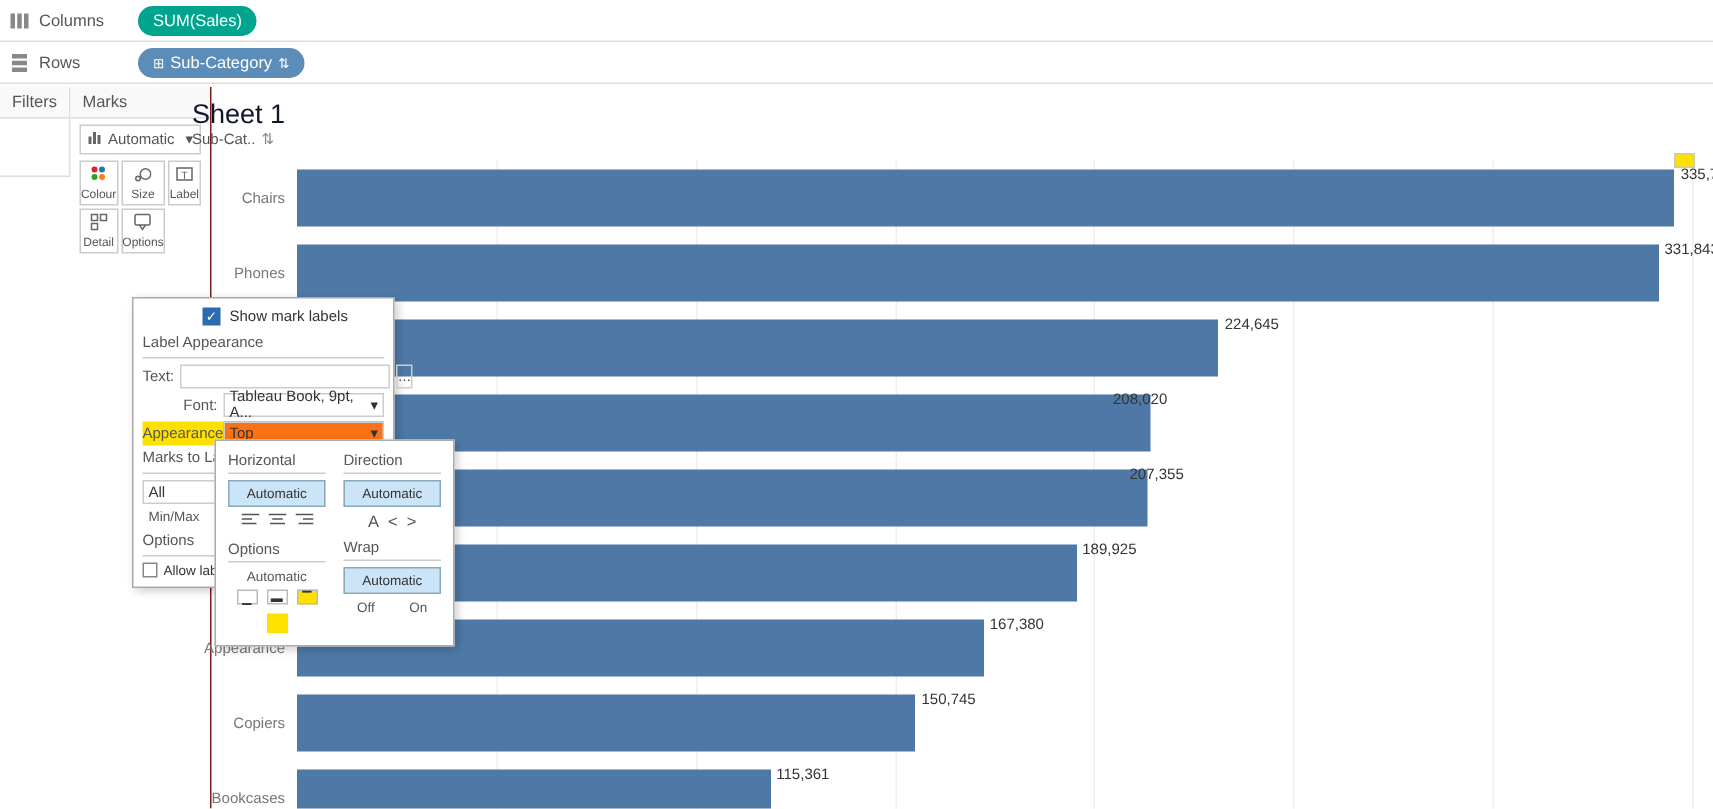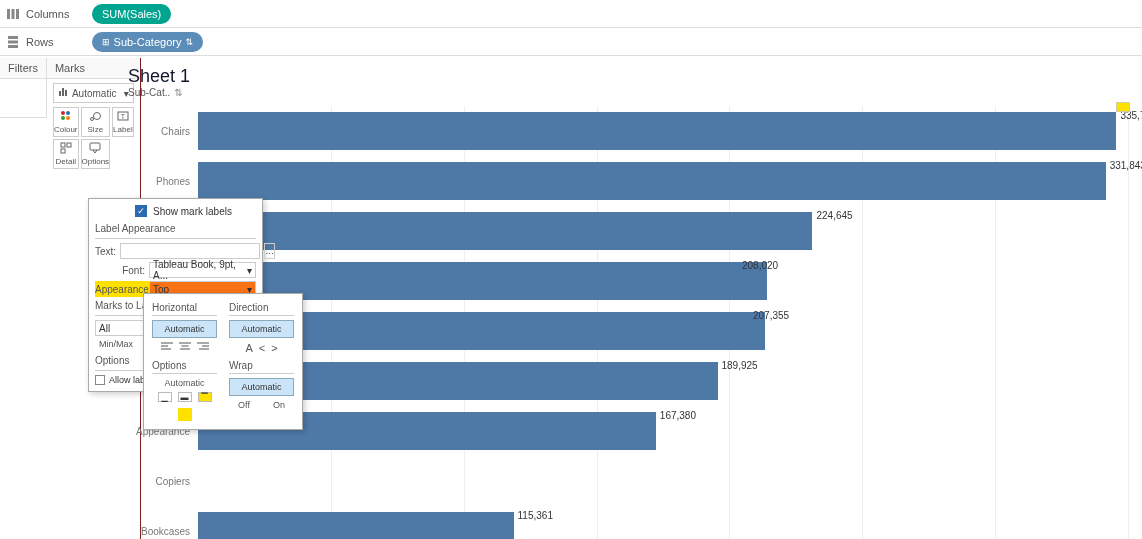--- a/index.html
+++ b/index.html
@@ -234,20 +234,24 @@
         </div>
         <div class="bar-row">
     <div class="bar-label">Appearance</div>
     <div class="bar-track">
       <div class="bar" style="width:457.8335294117647px"></div>
       <div class="bar-value" style="left:461.8335294117647px">167,380</div>
     </div>
         </div>
         <div class="bar-row">
     <div class="bar-label">Copiers</div>
+    <div class="bar-track">
+      <div class="bar" style="width:412.33191176470586px"></div>
+      <div class="bar-value" style="left:416.33191176470586px">150,745</div>
+    </div>
         </div>
         <div class="bar-row">
     <div class="bar-label">Bookcases</div>
     <div class="bar-track">
       <div class="bar" style="width:315.5462647058823px"></div>
       <div class="bar-value" style="left:319.5462647058823px">115,361</div>
     </div>
         </div>
       </div>
     <div class="highlight-box" style="top:44px; right:12px;"></div>

